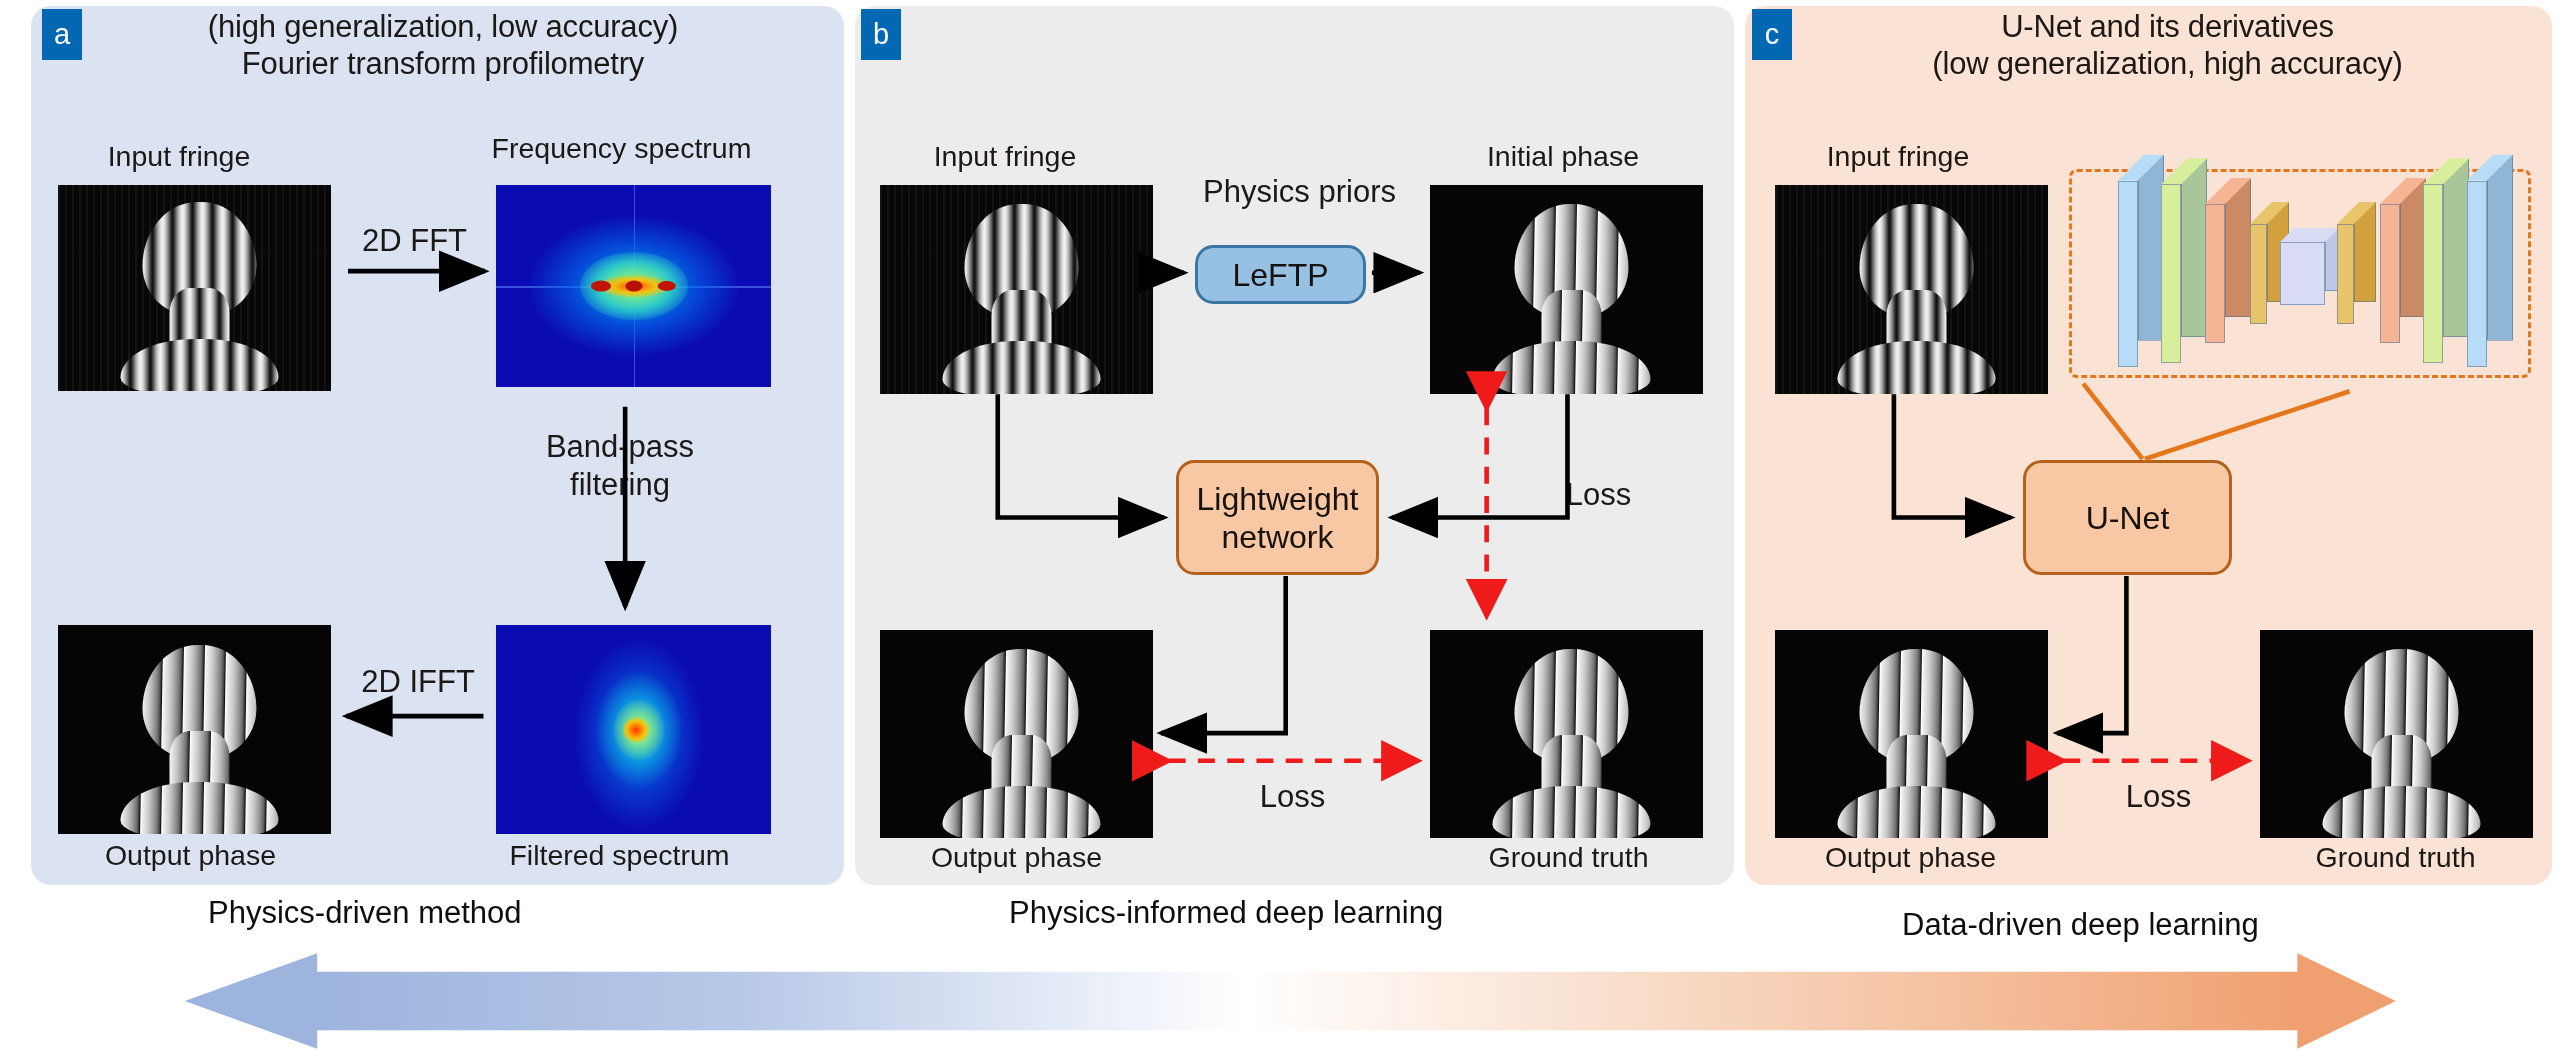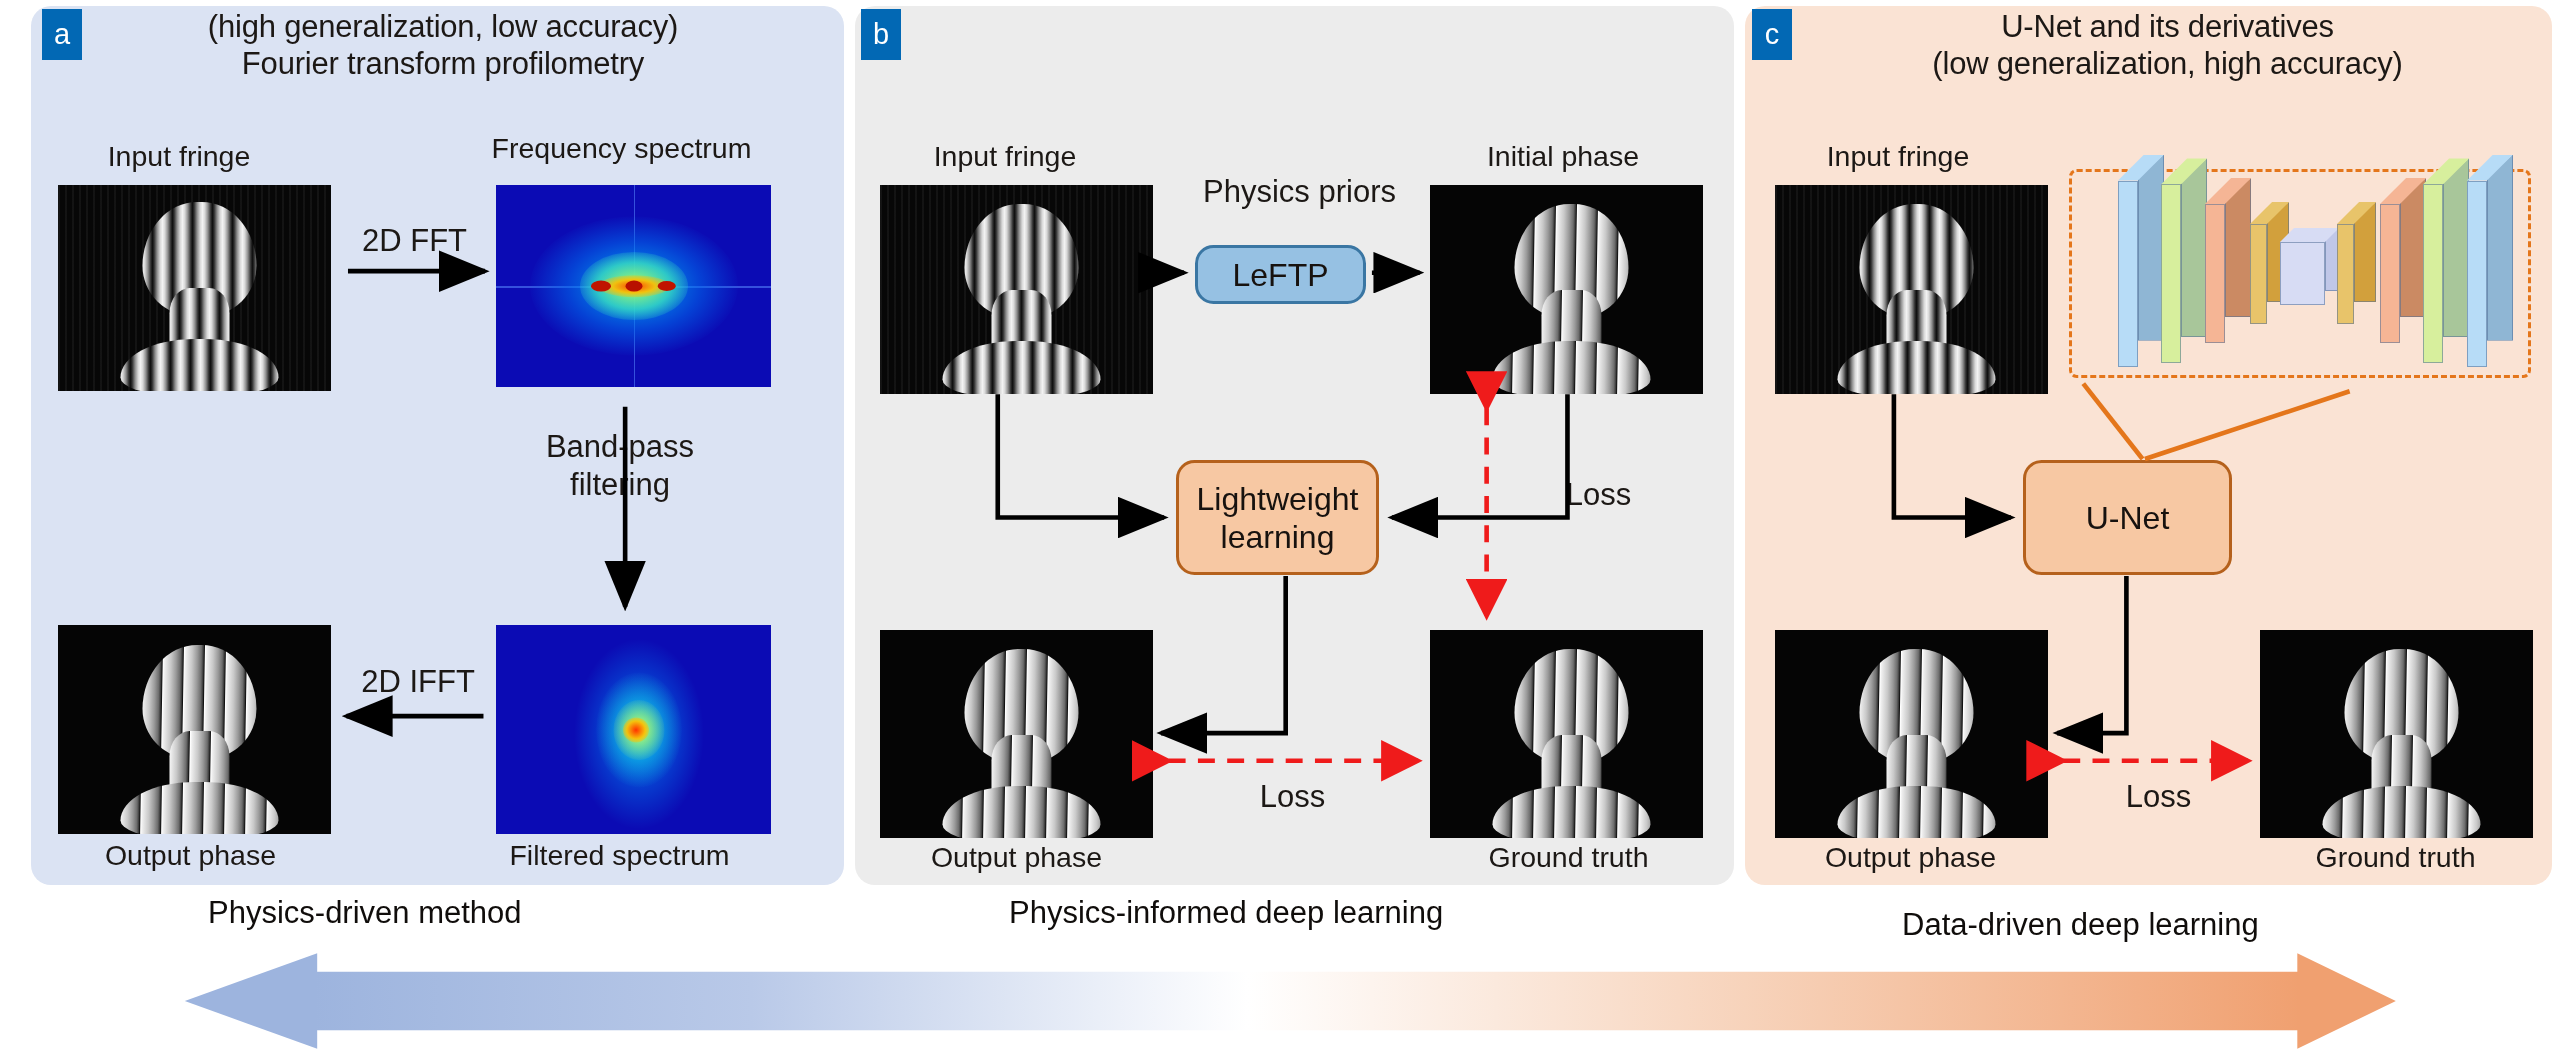--- a/index.html
+++ b/index.html
@@ -211,21 +211,21 @@
       <div class="shoulders" style="top:137px; width:158px; height:55px;"></div>
     </div>
   </div>
 
   <div class="flow-label" style="left:1161px; top:174px; width:277px;">Physics priors</div>
 
   <div class="procbox blue" style="left:1195px; top:231px; width:171px; height:59px;margin-top:14px;">LeFTP</div>
 
   <div class="procbox orange" style="left:1176px; top:460px; width:203px; height:115px;">
     <span style="white-space:pre-line;">Lightweight
-learning</span>
+network</span>
   </div>
 
   <div class="flow-label" style="left:1529px; top:477px; width:139px;">Loss</div>
 
   <div class="imgbox" style="left:880px; top:630px; width:273px; height:208px;">
     <div class="bust ph-gray" style="left:52%; top:18.5px; width:177px; height:191px;">
       <div class="head" style="top:0px;   width:114px; height:114px;"></div>
       <div class="neck" style="top:86px; width:60px;  height:74px;"></div>
       <div class="shoulders" style="top:137px; width:158px; height:55px;"></div>
     </div>

